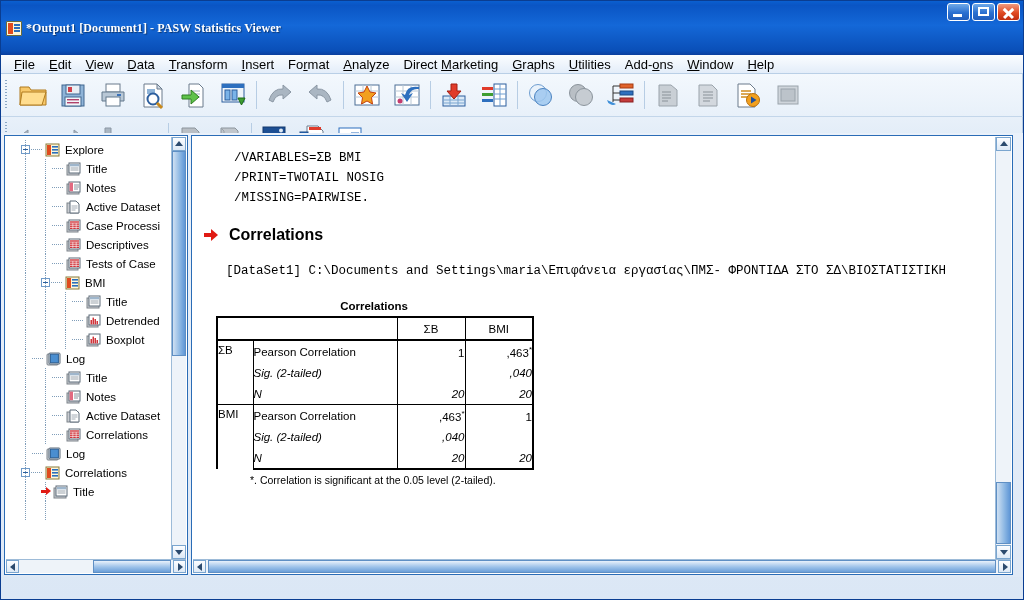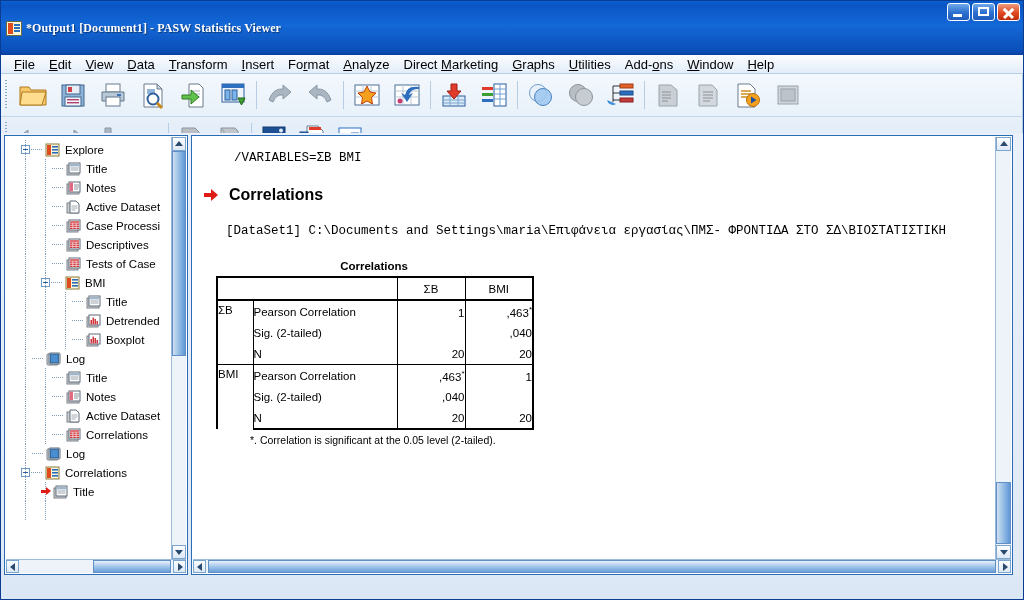--- a/index.html
+++ b/index.html
@@ -112,21 +112,21 @@
   .tblwrap{margin-top:22px;padding-left:24px;}
   .tbl-title{font-size:11.5px;font-weight:bold;text-align:center;width:316px;margin-bottom:4px;}
   table.corr{border-collapse:collapse;width:316px;font-size:11.5px;table-layout:fixed;}
   table.corr td{border:1px solid #000;padding:0;vertical-align:middle;height:21px;}
   .bt2{border-top-width:2px !important;}
   .bb2{border-bottom-width:2px !important;}
   .bl2{border-left-width:2px !important;}
   .br2{border-right-width:2px !important;}
   .nob-l{border-left:none !important;}
   .nob-r{border-right:none !important;}
-  .nob-t{border-top:none !important;}
+  .nob-t{border-top:none !important;font-style:italic;}
   .nob-b{border-bottom:none !important;}
   .c-lab{padding-left:4px;}
   .c-row{padding-left:9px;}
   .c-num{text-align:right;padding-right:7px;position:relative;}
   .c-hd{text-align:center;}
   sup{font-size:8px;vertical-align:super;}
   .footnote{font-size:10.5px;width:278px;margin-top:5px;padding-left:34px;line-height:11.5px;}
 
   
   .statusbar{position:absolute;left:0;right:0;bottom:0;height:20px;
@@ -747,20 +747,22 @@
           <span class="tri" style="margin:-4px 0 0 -2px;border:4px solid transparent;border-left:5px solid #2b4a6e;border-right:0;"></span>
         </div>
       </div>
     </div>
 
     <div class="docpane">
       <div class="docinner">
         <div class="content">
 
           <div class="syntax">/VARIABLES=ΣB BMI</div>
+          <div class="syntax">/PRINT=TWOTAIL NOSIG</div>
+          <div class="syntax">/MISSING=PAIRWISE.</div>
 
           <div class="h1row">
             <span class="h1arrow"></span>
             <span class="h1">Correlations</span>
           </div>
 
           <div class="dsline">[DataSet1] C:\Documents and Settings\maria\Επιφάνεια εργασίας\ΠΜΣ- ΦΡΟΝΤΙΔΑ ΣΤΟ ΣΔ\ΒΙΟΣΤΑΤΙΣΤΙΚΗ</div>
 
           <div class="tblwrap">
             <div class="tbl-title">Correlations</div>

